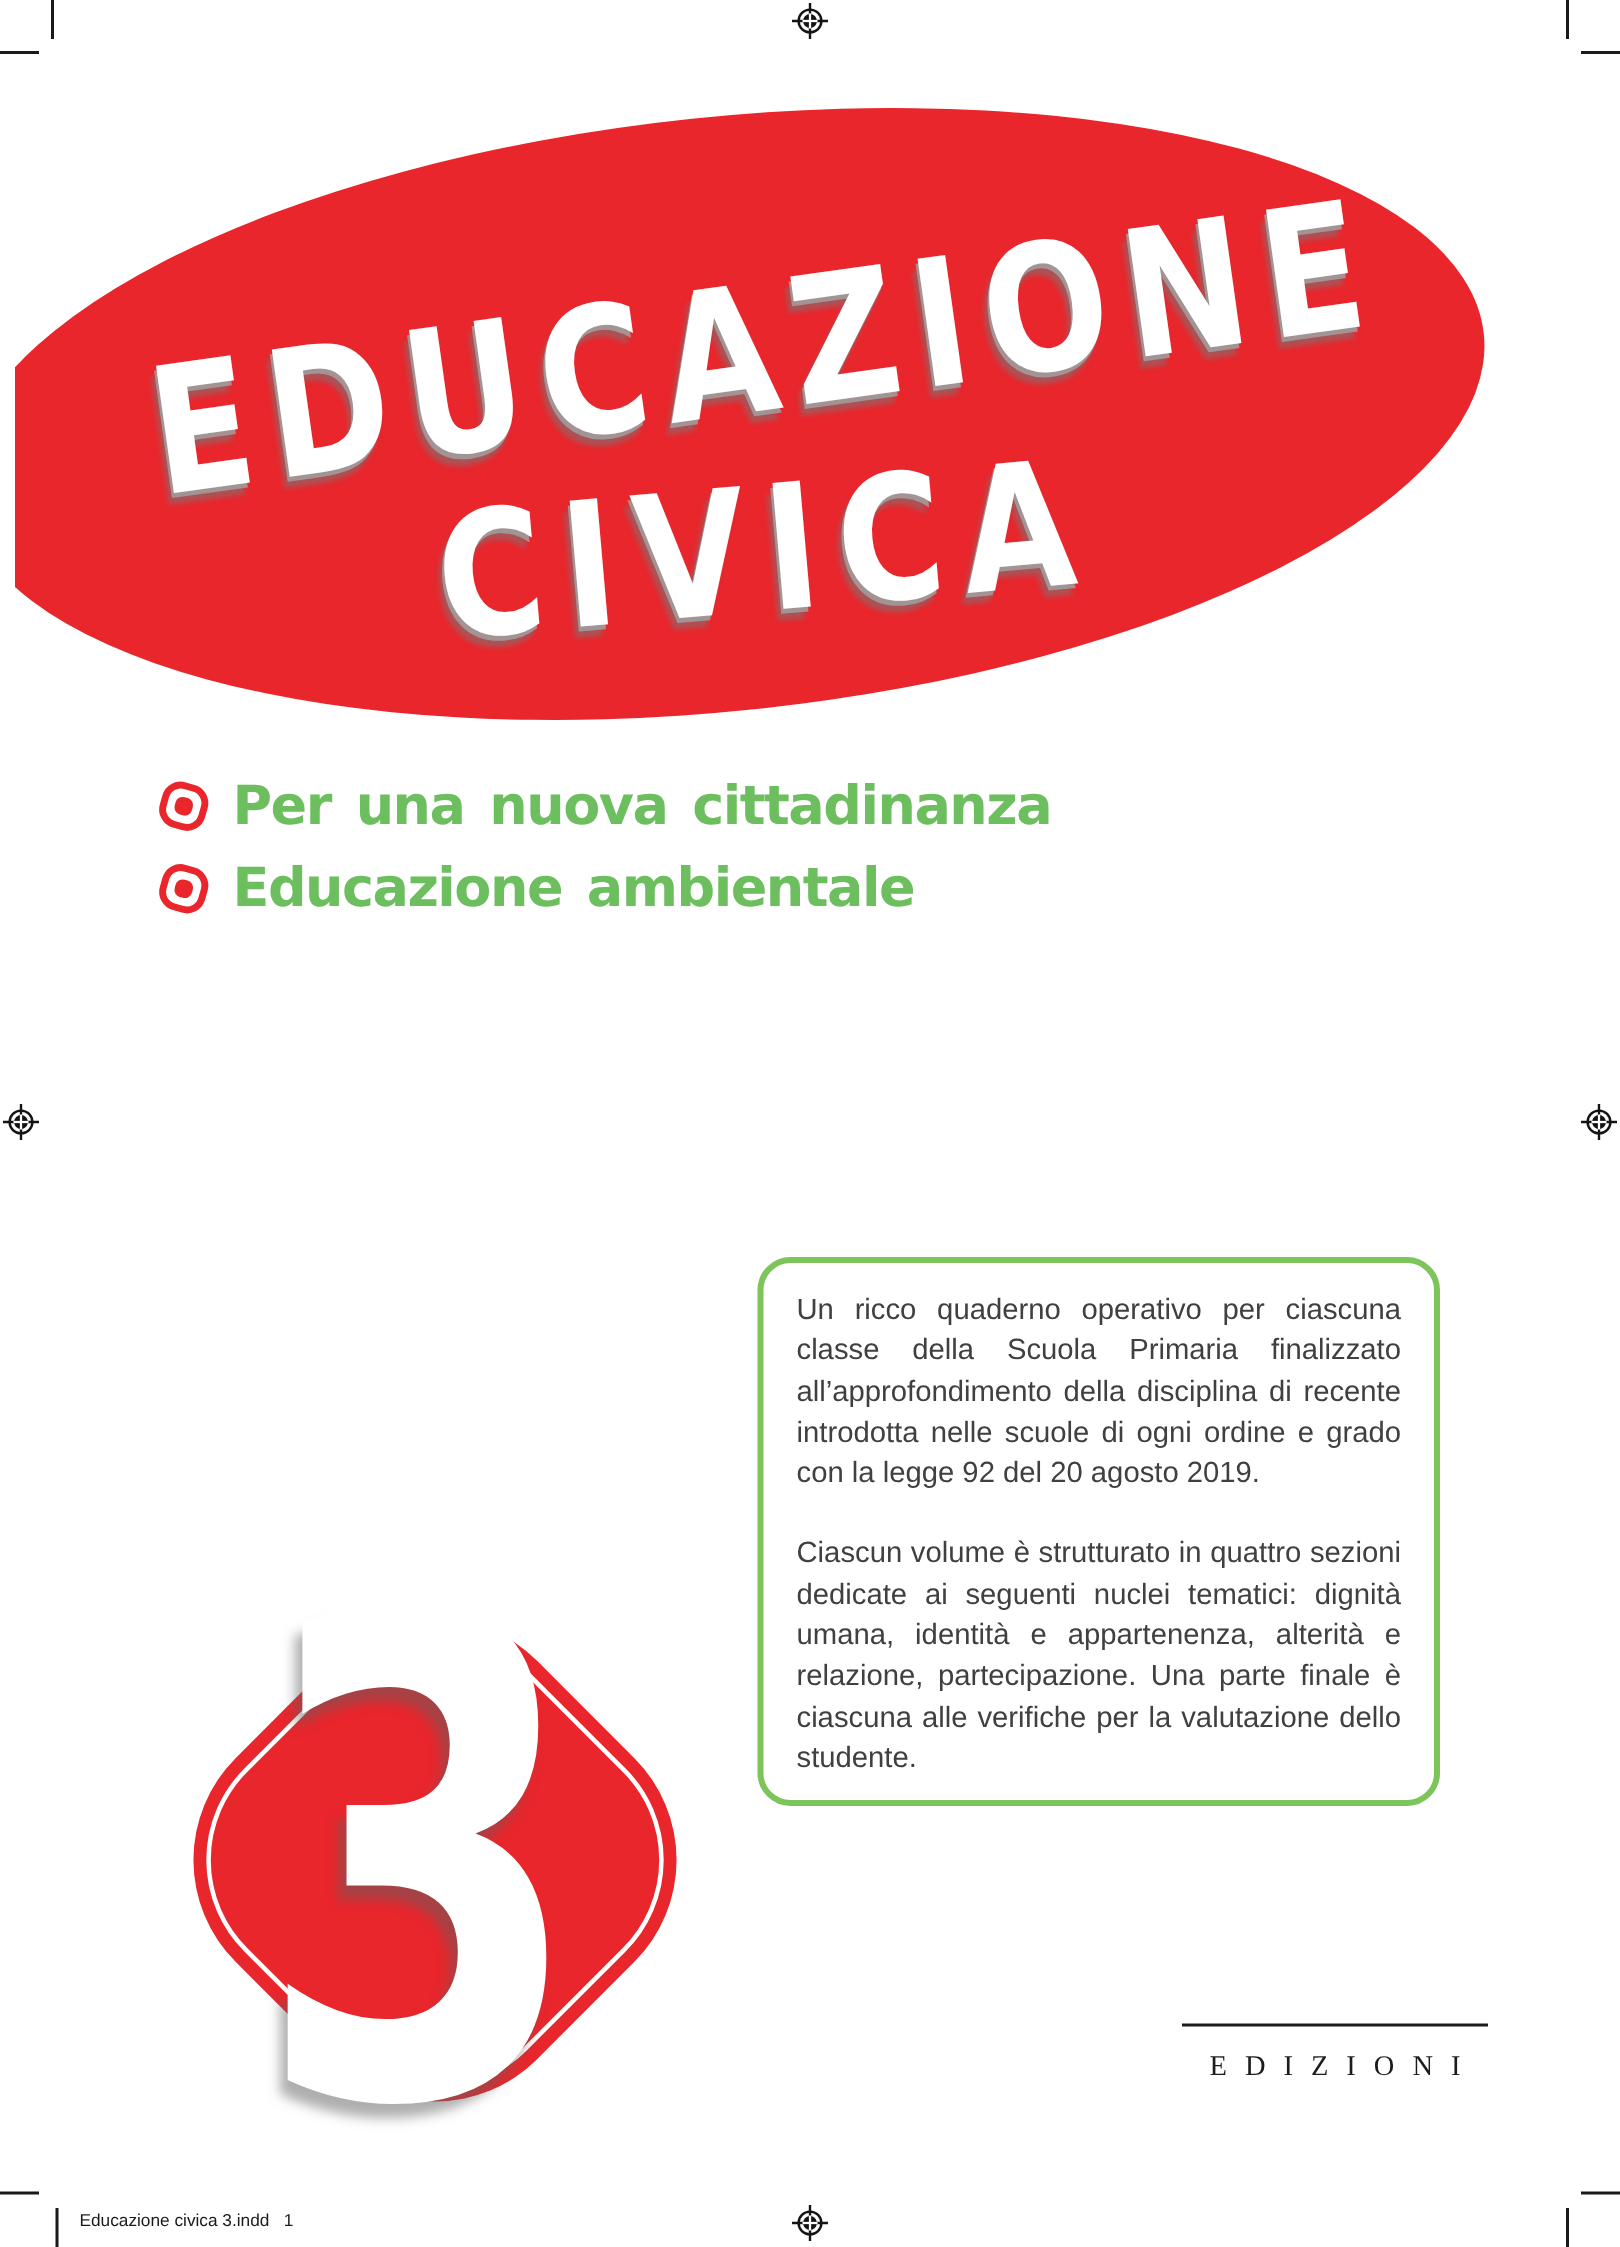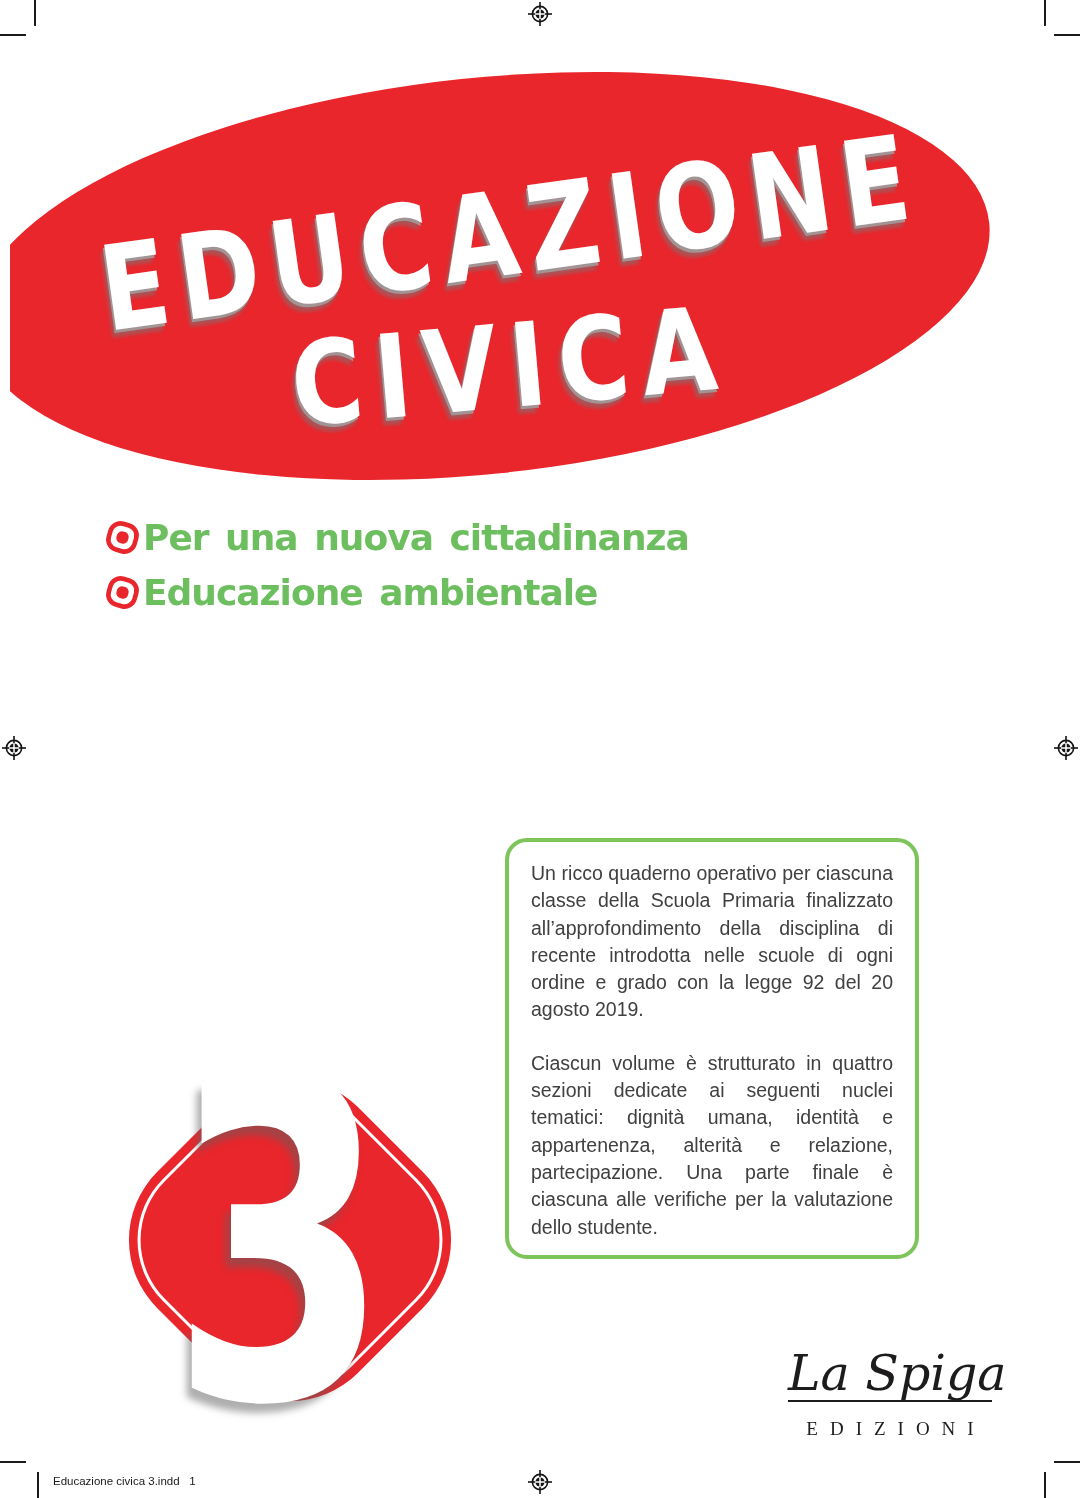--- a/index.html
+++ b/index.html
@@ -28,30 +28,30 @@
     position:absolute; left:10px; width:1000px; text-align:center;
     color:#ffffff; font-family:"DejaVu Sans", sans-serif; font-weight:bold;
     white-space:nowrap; z-index:3;
     text-shadow:-2px 3px 0 rgba(160,160,160,.85), -5px 7px 4px rgba(120,120,120,.55);
   }
   .title1 { top:168px; font-size:112px; letter-spacing:12px; transform:rotate(-8deg) scale(.88,1.05); }
   .title2 { top:303px; font-size:110px; letter-spacing:14px; transform:rotate(-5deg) scale(.88,1.05); }
 
   
   .topics { position:absolute; left:104px; top:518px; margin:0; padding:0; list-style:none; }
-  .topics li { display:flex; align-items:center; gap:2px; height:38px; margin-bottom:17px; }
+  .topics li { display:flex; align-items:center; gap:14px; height:38px; margin-bottom:17px; }
   .bullet-icon { width:37px; height:37px; flex:0 0 auto; }
   .topic-label {
     font-family:"DejaVu Sans", sans-serif; font-weight:bold; font-size:36px;
     letter-spacing:-1px; word-spacing:5px; color:var(--brand-green, #6cbe5e); white-space:nowrap;
   }
 
   
   .desc {
-    position:absolute; left:505px; top:838px; width:414px; box-sizing:border-box;
+    position:absolute; left:505px; top:838px; width:455px; box-sizing:border-box;
     border:4px solid var(--box-green, #7dc45a); border-radius:22px;
     padding:18px 22px 14px 22px;
     font-size:19.5px; line-height:1.4; color:var(--body-gray, #404042);
     text-align:justify;
   }
   .desc p { margin:0 0 26px 0; }
   .desc p:last-child { margin-bottom:0; }
 
   
   .badge { position:absolute; left:88px; top:1038px; width:404px; height:404px; }
@@ -161,21 +161,20 @@
     <p>Un ricco quaderno operativo per ciascuna classe della Scuola Primaria finalizzato all’approfondimento della disciplina di recente introdotta nelle scuole di ogni ordine e grado con la legge 92 del 20 agosto 2019.</p>
     <p>Ciascun volume è strutturato in quattro sezioni dedicate ai seguenti nuclei tematici: dignità umana, identità e appartenenza, alterità e relazione, partecipazione. Una parte finale è ciascuna alle verifiche per la valutazione dello studente.</p>
   </div>
 
   <div class="badge">
     <div class="diamond"></div>
     <div class="badge-num">3</div>
   </div>
 
   <div class="publisher">
-    <div class="pub-name">La Spiga</div>
     <div class="pub-rule"></div>
     <div class="pub-sub">EDIZIONI</div>
   </div>
 
   <div class="footer-left">Educazione civica 3.indd   1</div>
   <div class="footer-right">30/09/19   13:01</div>
 
 </div>
 
 </body></html>

